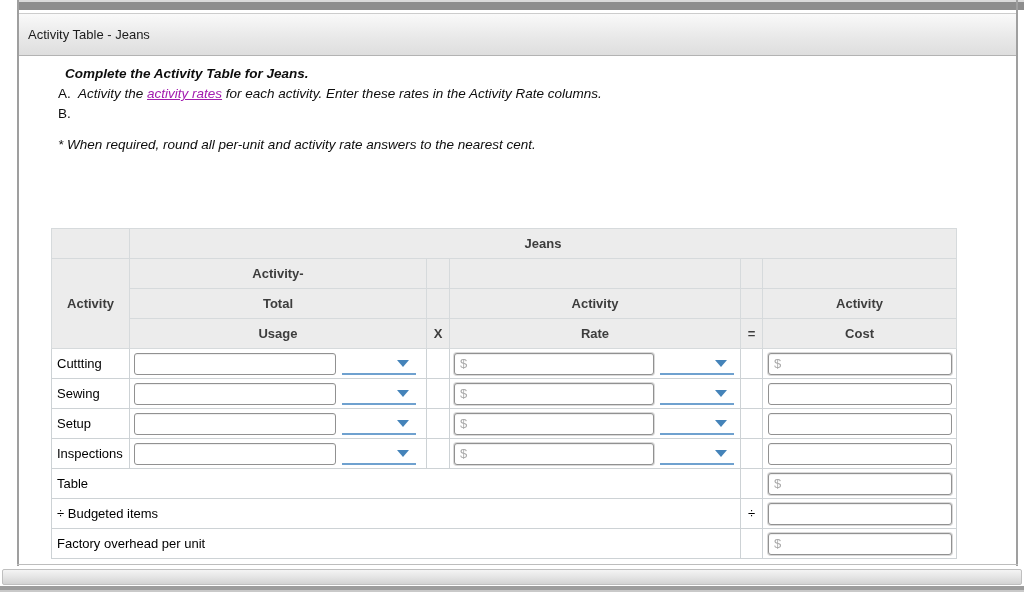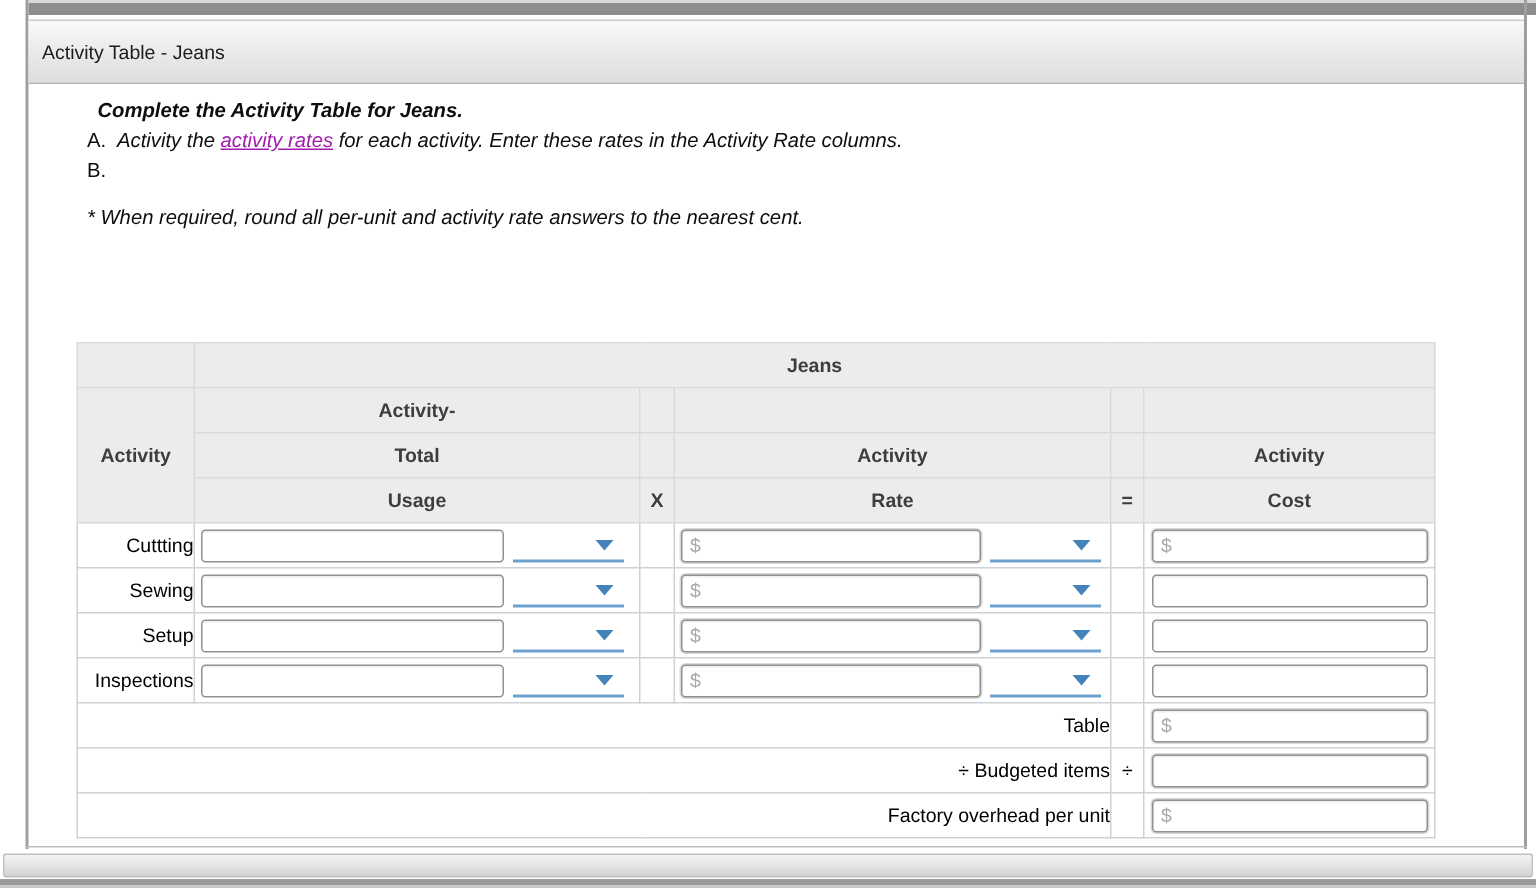--- a/index.html
+++ b/index.html
@@ -46,21 +46,21 @@
   }
   col.c-label  { width: 78px; }
   col.c-usage  { width: 297px; }
   col.c-x      { width: 23px; }
   col.c-rate   { width: 291px; }
   col.c-eq     { width: 22px; }
   col.c-cost   { width: 194px; }
 
   .activity-table td { border: 1px solid #cdd2d5; height: 30px; vertical-align: middle; background: #ffffff; }
   .activity-table td.hc { background: #ececec; text-align: center; font-weight: bold; color: #3d3d3d; border-color: #d6dadc; }
-  .activity-table td.label { padding-left: 5px; background: #fff; text-align: right; }
+  .activity-table td.label { padding-left: 5px; background: #fff; }
   .activity-table td.sym { text-align: center; font-weight: normal; }
 
   .cellflex { display: flex; align-items: center; gap: 6px; padding: 0 4px; }
 
   .inputbox {
     height: 22px; background: #fff; border: 1px solid #919191; border-radius: 3px;
     display: flex; align-items: center; padding-left: 5px;
     box-shadow: inset 0 1px 1px rgba(0,0,0,0.07);
   }
   .inputbox.halo { box-shadow: inset 0 1px 1px rgba(0,0,0,0.07), 0 0 0 1px #d9d9d9; }

